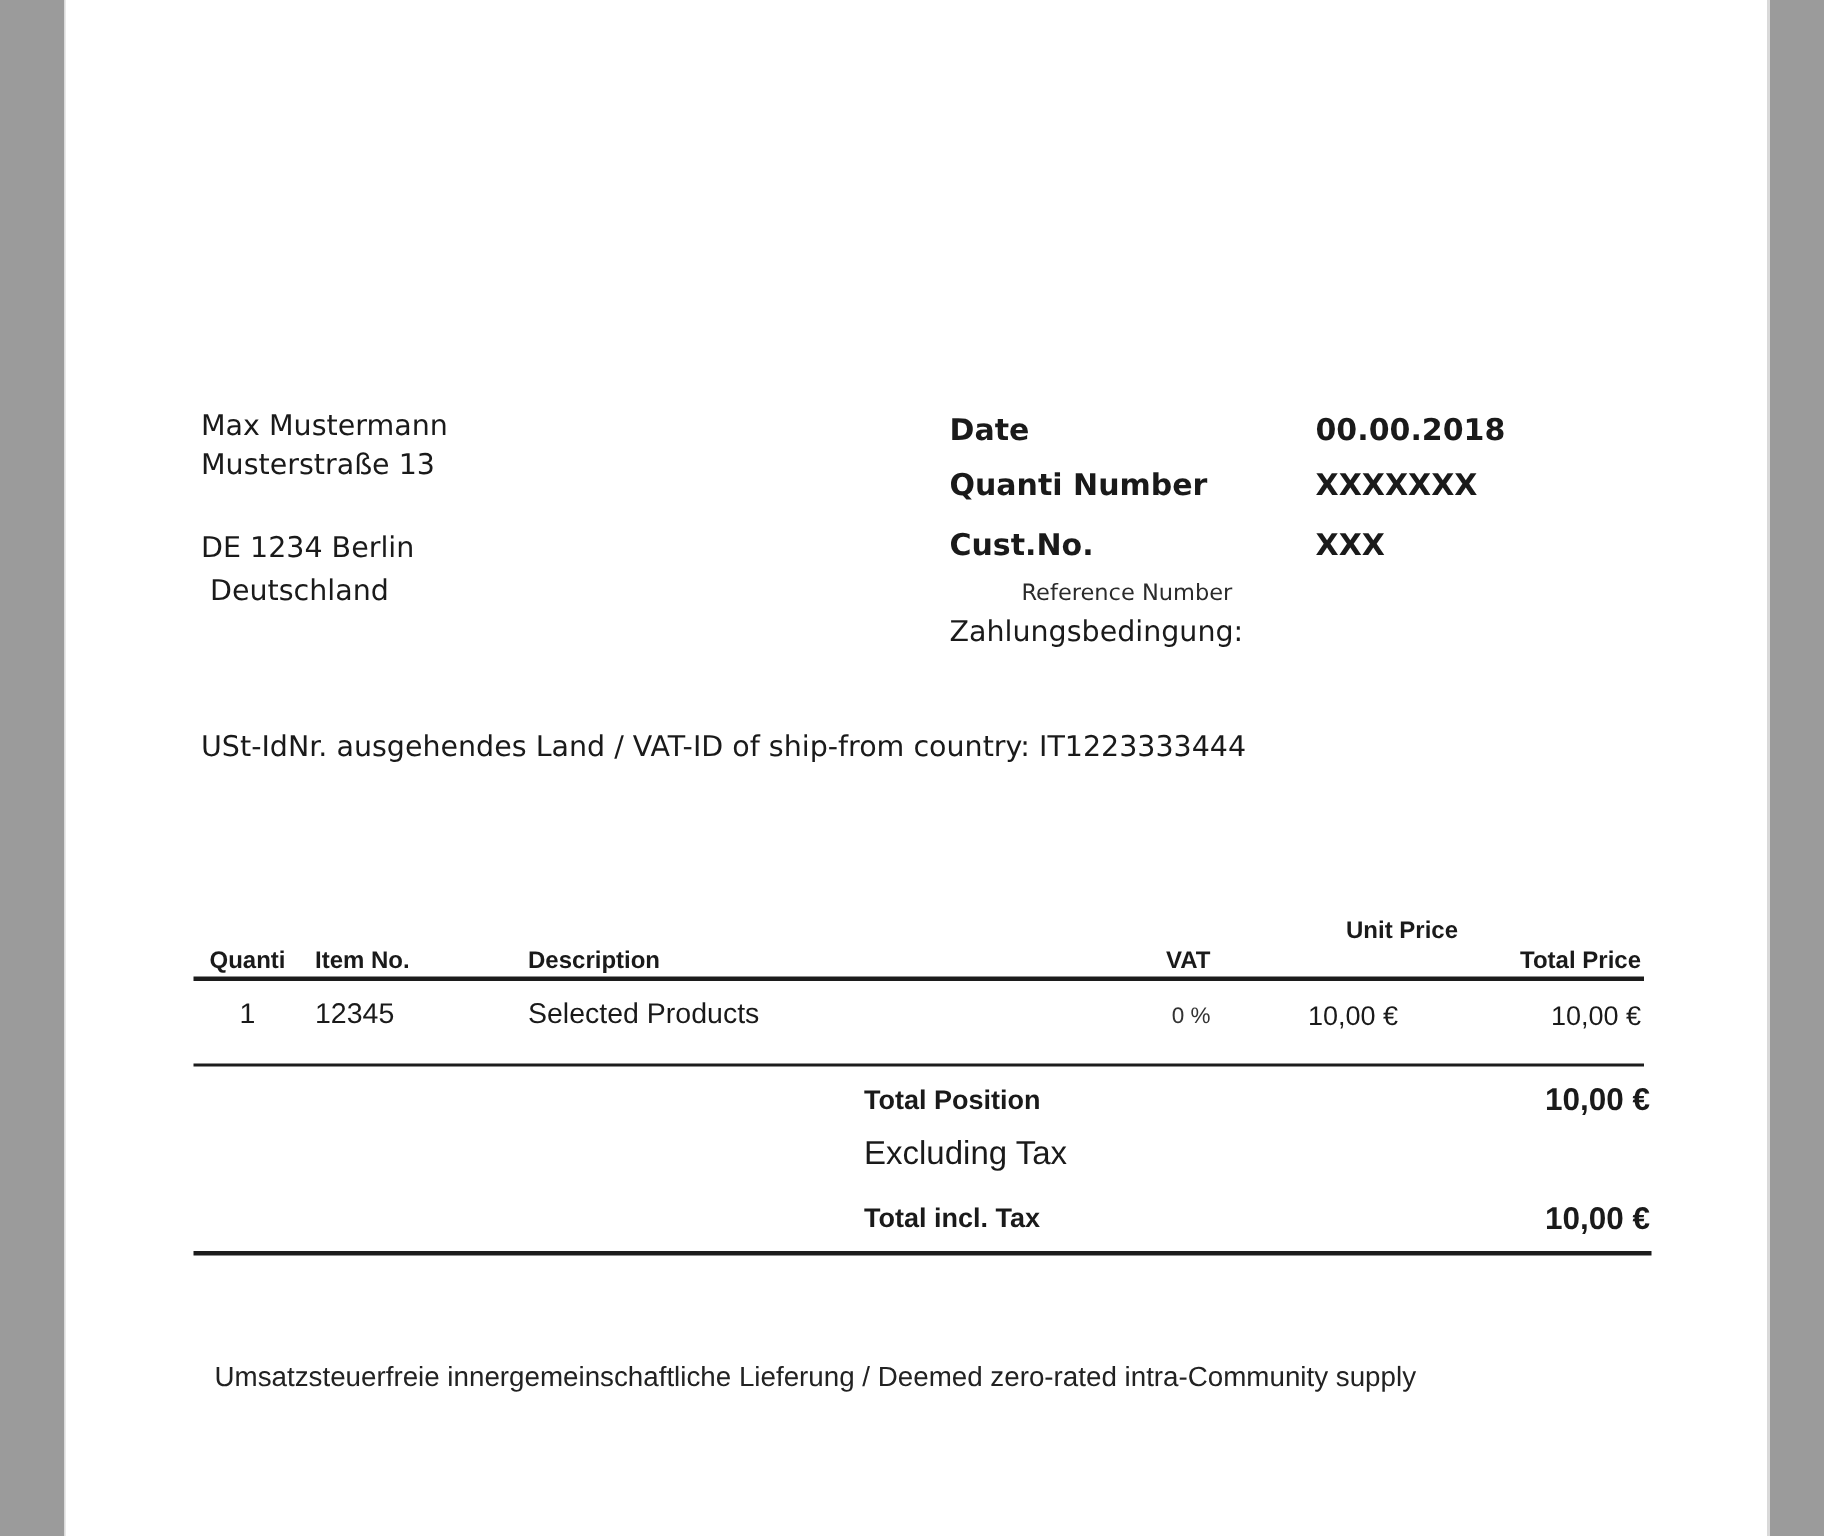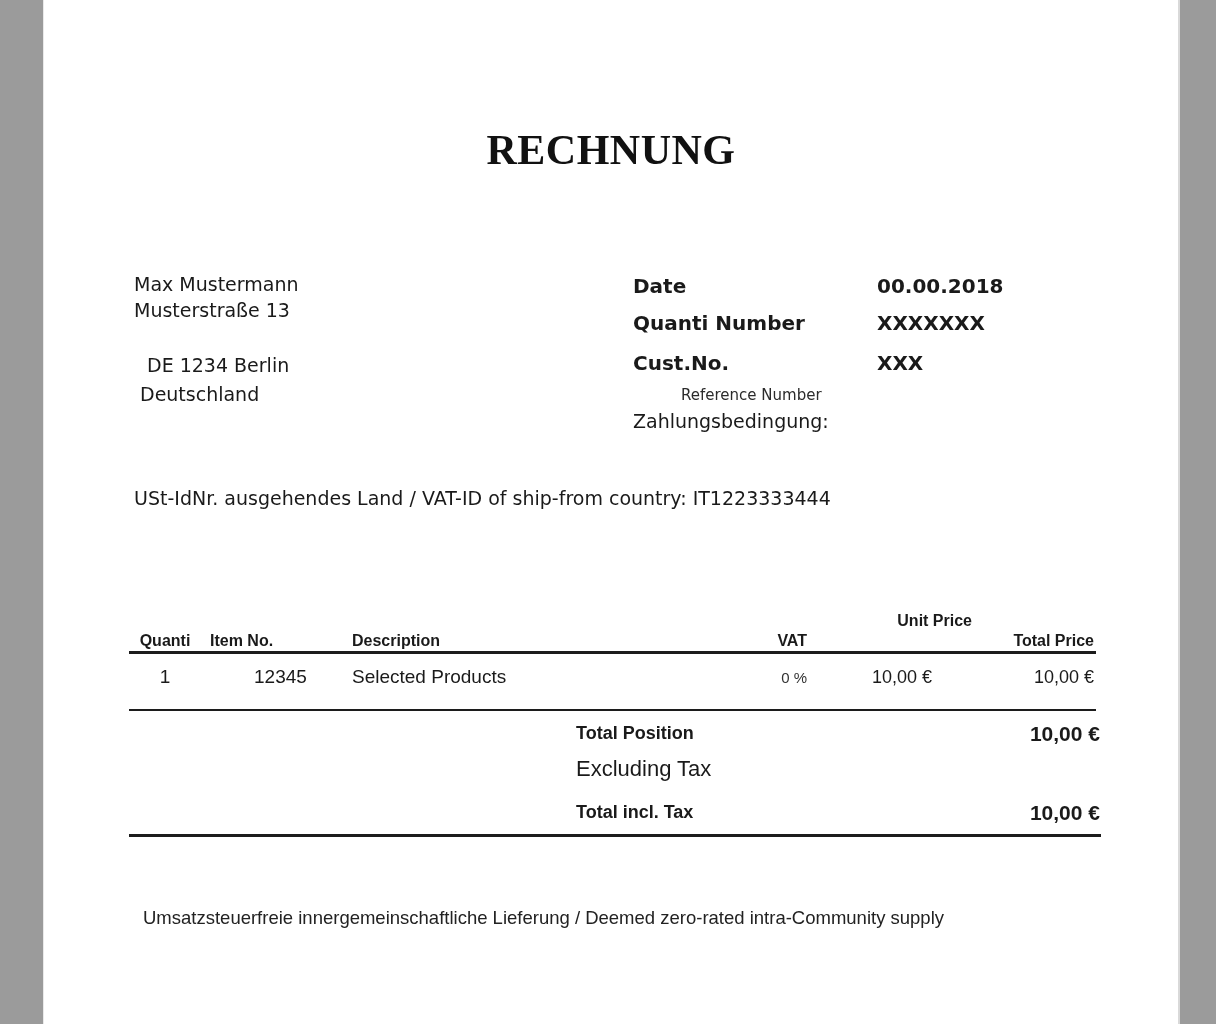--- a/index.html
+++ b/index.html
@@ -51,25 +51,24 @@
   .footer-line { font-family: "Liberation Sans", sans-serif; font-size: 18.5px; color: #222; }
 
   .right { text-align: right; }
   .center { text-align: center; }
 </style>
 </head>
 <body>
 
 <div class="page">
 
-  <div class="doc-title">RECHNUNG</div>
 
   <div class="abs txt-wide" style="left:90px; top:273px;">Max Mustermann</div>
   <div class="abs txt-wide" style="left:90px; top:299px;">Musterstraße 13</div>
-  <div class="abs txt-wide" style="left:90px; top:354px;margin-left:13px;">DE 1234 Berlin</div>
+  <div class="abs txt-wide" style="left:90px; top:354px;">DE 1234 Berlin</div>
   <div class="abs txt-wide" style="left:96px; top:383px;">Deutschland</div>
 
   <div class="abs meta-label" style="left:589px; top:274px;">Date</div>
   <div class="abs meta-value" style="left:833px; top:274px;">00.00.2018</div>
 
   <div class="abs meta-label" style="left:589px; top:311px;">Quanti Number</div>
   <div class="abs meta-value" style="left:833px; top:311px;">XXXXXXX</div>
 
   <div class="abs meta-label" style="left:589px; top:351px;">Cust.No.</div>
   <div class="abs meta-value" style="left:833px; top:351px;">XXX</div>
@@ -83,21 +82,21 @@
   <div class="abs th" style="left:166px; top:631px;">Item No.</div>
   <div class="abs th" style="left:308px; top:631px;">Description</div>
   <div class="abs th right" style="left:640px; top:631px; width:123px;">VAT</div>
   <div class="abs th right" style="left:758px; top:611px; width:130px;margin-left:40px;">Unit Price</div>
   <div class="abs th right" style="left:898px; top:631px; width:152px;">Total Price</div>
 
   <div class="rule" style="left:85px; top:651px; width:967px; height:3px;"></div>
 
   <div>
     <div class="abs td center" style="left:85px; top:666px; width:72px;">1</div>
-    <div class="abs td" style="left:166px; top:666px;margin-left:44px;">12345</div>
+    <div class="abs td" style="left:166px; top:666px;">12345</div>
     <div class="abs td" style="left:308px; top:666px;">Selected Products</div>
     <div class="abs td-vat right" style="left:640px; top:669px; width:123px;">0 %</div>
     <div class="abs td-money right" style="left:758px; top:667px; width:130px;">10,00 €</div>
     <div class="abs td-money right" style="left:898px; top:667px; width:152px;">10,00 €</div>
   </div>
 
   <div class="rule" style="left:85px; top:709px; width:967px; height:2px;"></div>
 
   <div class="abs tot-label-b" style="left:532px; top:723px;">Total Position</div>
   <div class="abs tot-value right" style="left:900px; top:721px; width:156px;">10,00 €</div>

